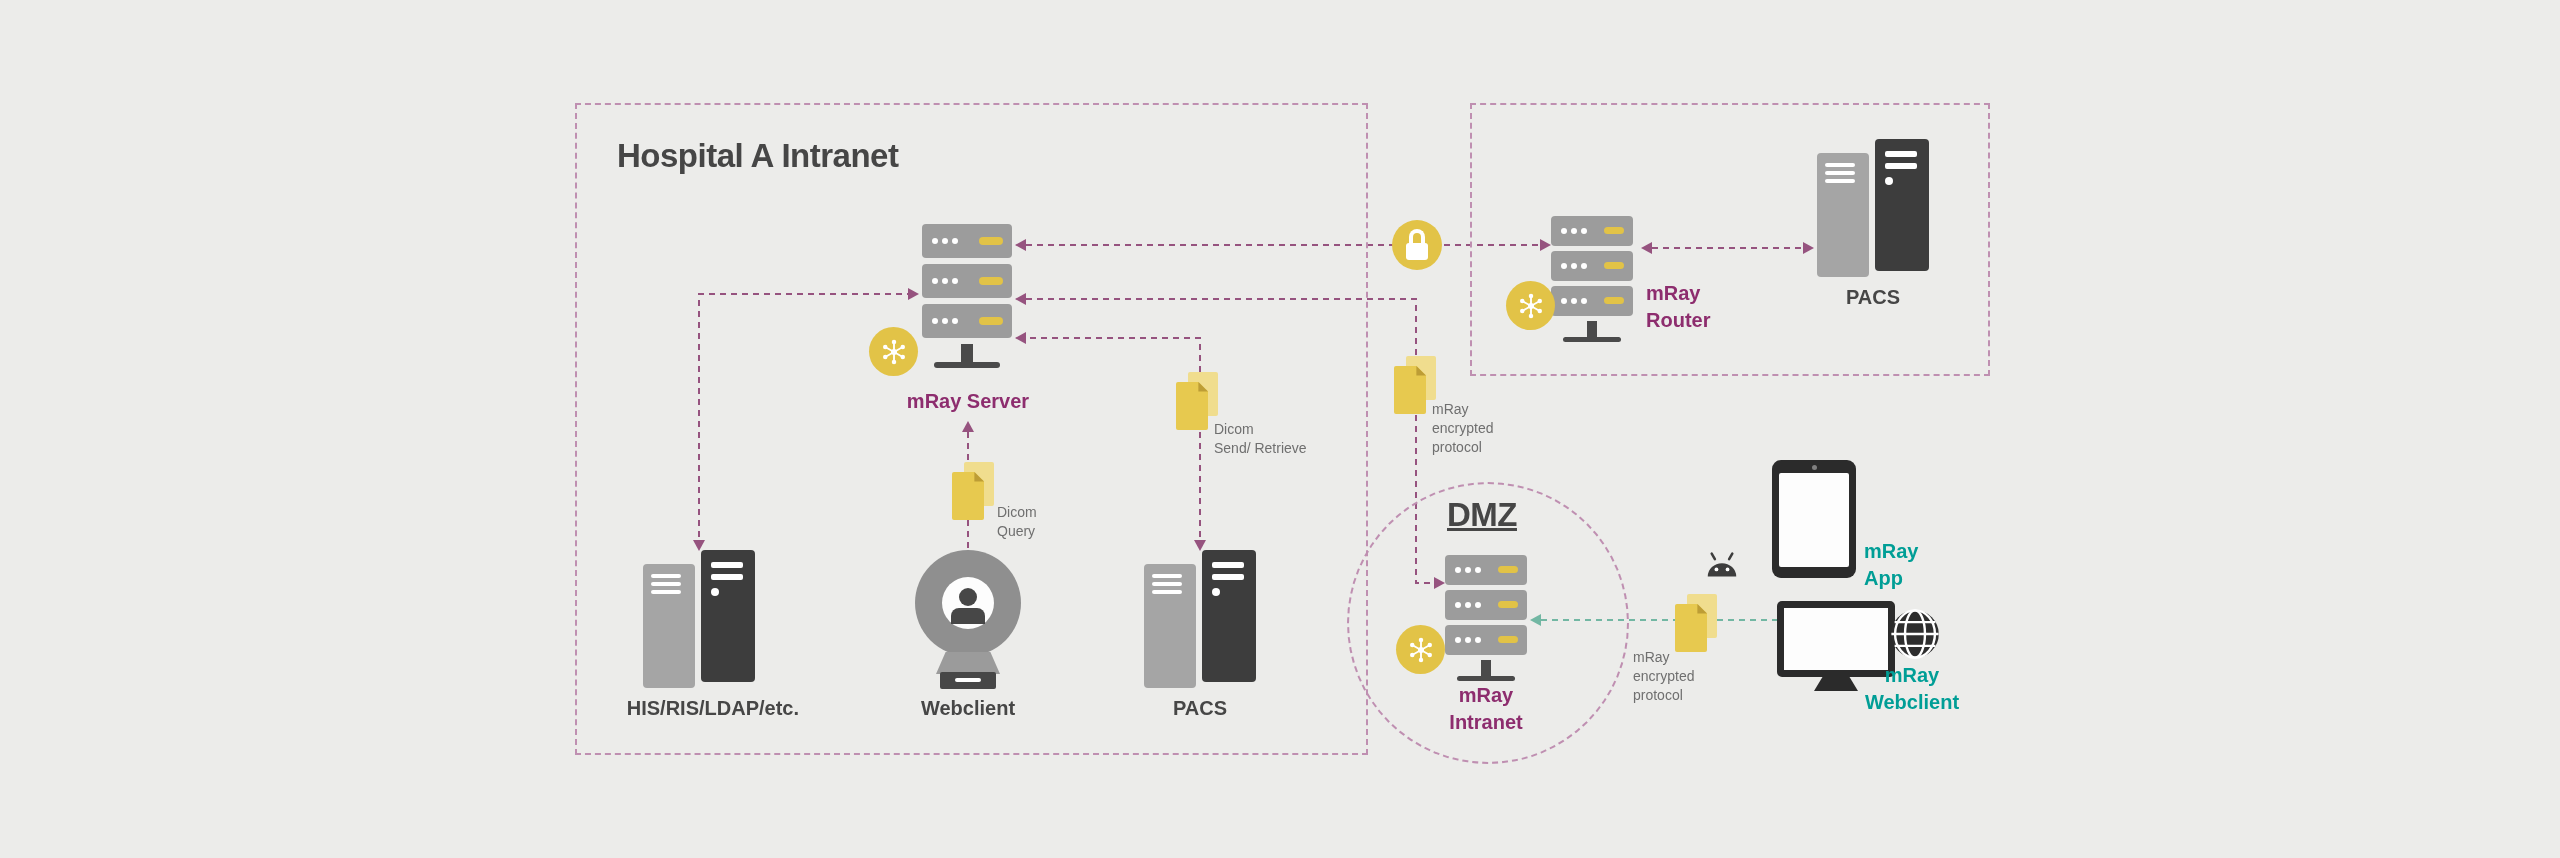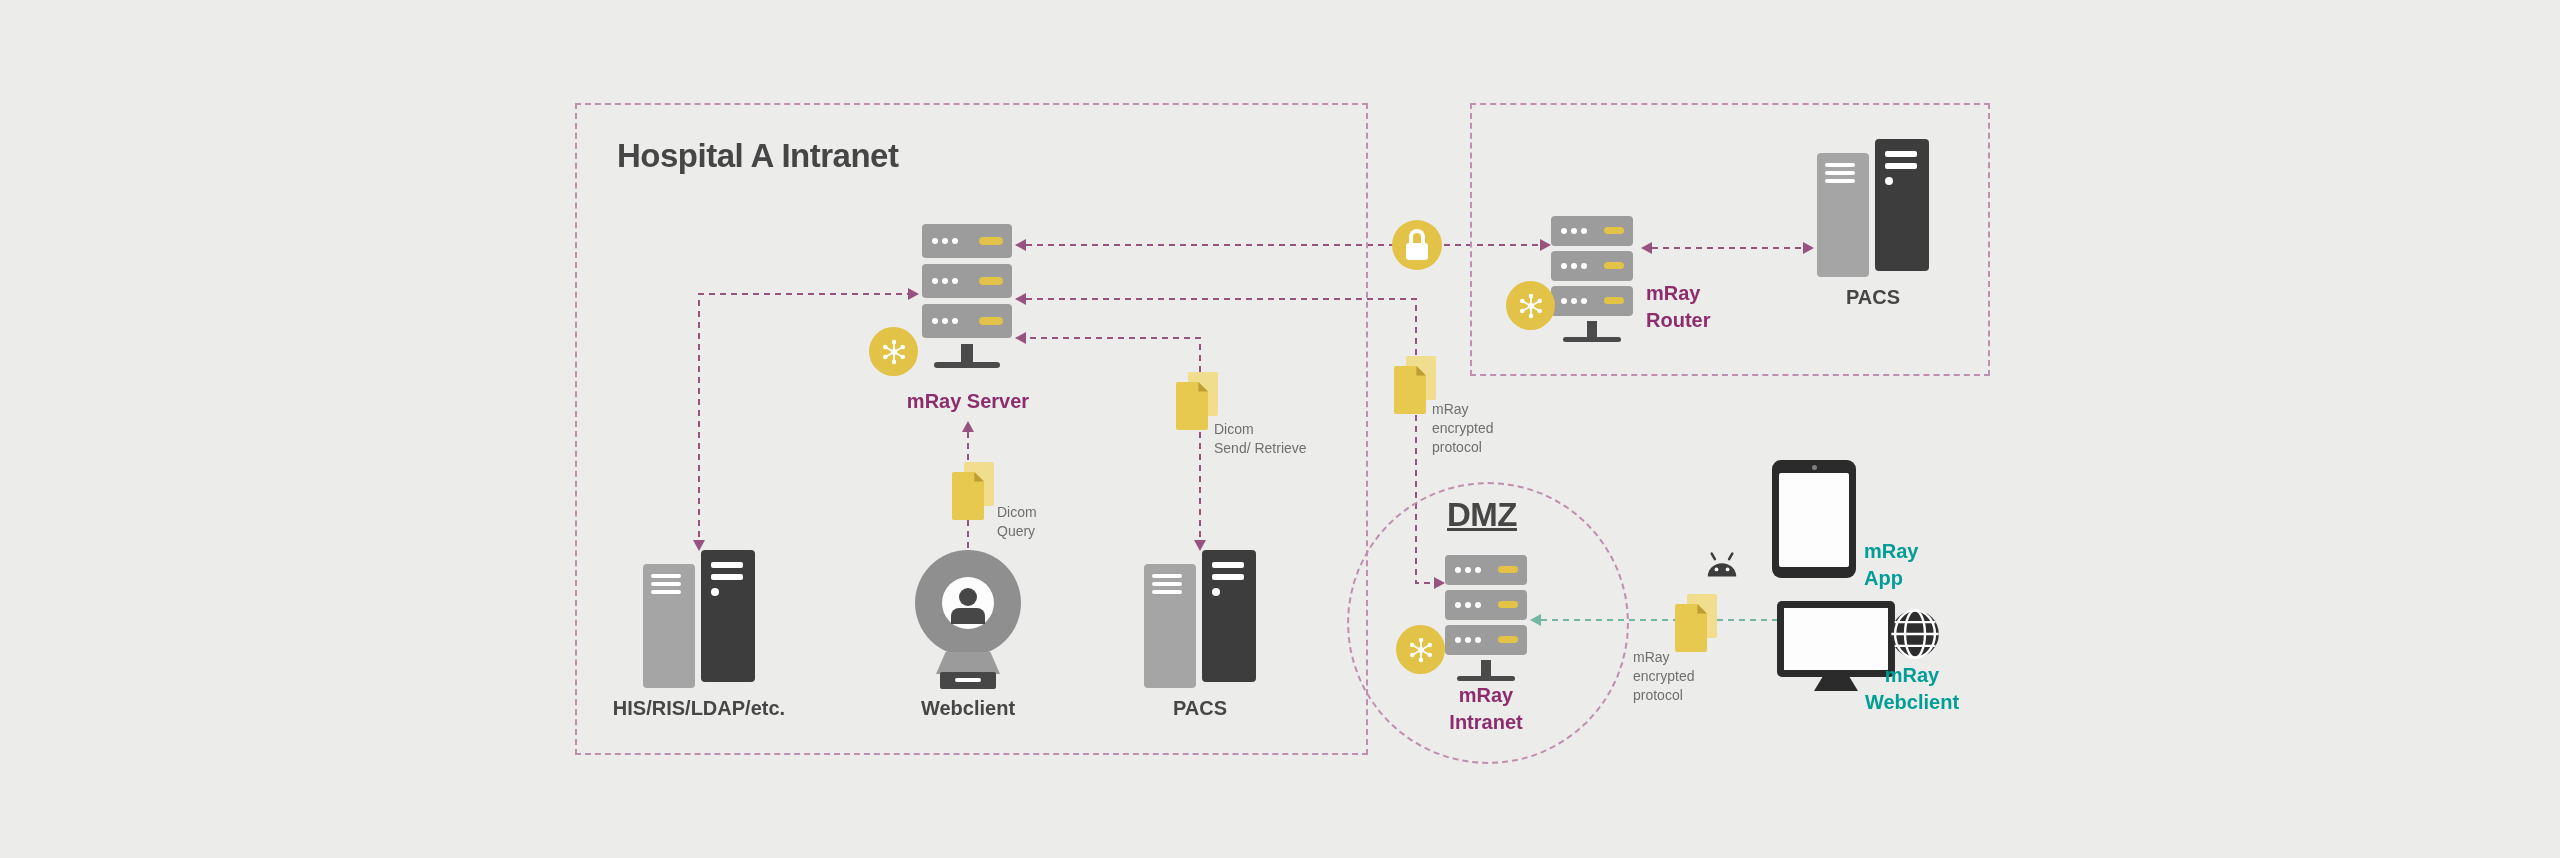--- a/index.html
+++ b/index.html
@@ -141,21 +141,21 @@
       <div class="tbar b1"></div>
         <div class="tbar b2"></div>
         <div class="tbar dot"></div>
     </div>
     <div class="tower-light">
       <div class="tbar l1"></div>
         <div class="tbar l2"></div>
         <div class="tbar l3"></div>
     </div>
   </div>
-  <div class="node-label" style="left:599px;top:697px;width:200px;">HIS/RIS/LDAP/etc.</div>
+  <div class="node-label" style="left:599px;top:697px;width:200px;text-align:right;">HIS/RIS/LDAP/etc.</div>
 
   <div class="modality-icon" style="left:913px;top:550px;">
     <div class="mod-ring"></div>
     <div class="mod-bore"></div>
     <div class="mod-head"></div>
     <div class="mod-body"></div>
     <div class="mod-table"></div>
     <div class="mod-base"></div>
     <div class="mod-slit"></div>
   </div>

